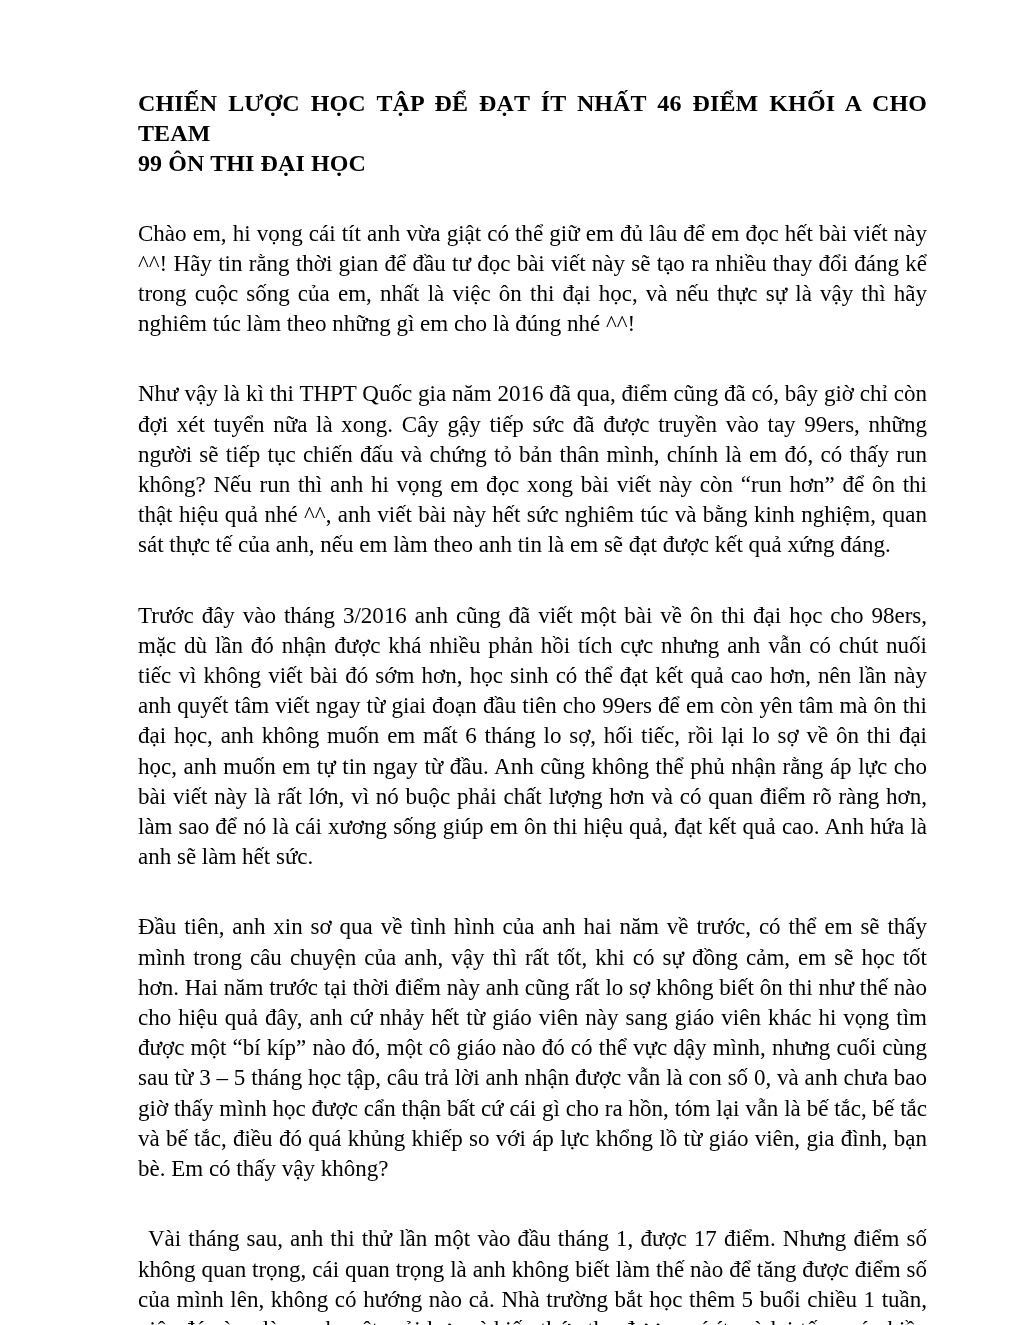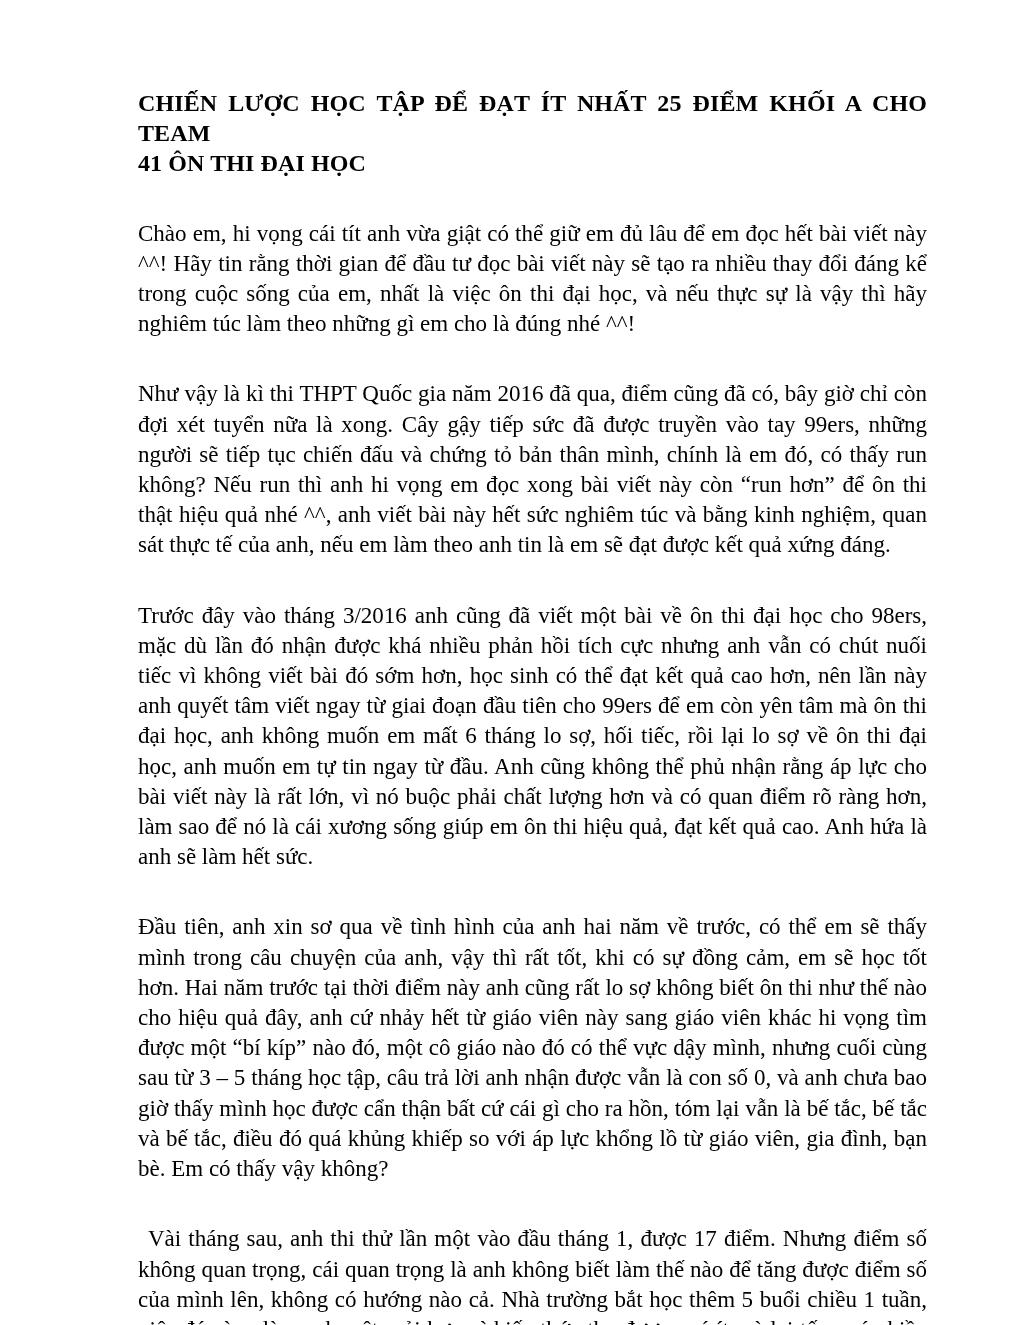--- a/index.html
+++ b/index.html
@@ -49,21 +49,21 @@
   }
   .para-indent {
     text-indent: 10px;
   }
 </style>
 </head>
 <body>
 
 <div class="page">
   <div class="text-block">
-    <div class="title-line title-line-1">CHIẾN LƯỢC HỌC TẬP ĐỂ ĐẠT ÍT NHẤT 25 ĐIỂM KHỐI A CHO TEAM</div>
-    <div class="title-line title-line-2">41 ÔN THI ĐẠI HỌC</div>
+    <div class="title-line title-line-1">CHIẾN LƯỢC HỌC TẬP ĐỂ ĐẠT ÍT NHẤT 46 ĐIỂM KHỐI A CHO TEAM</div>
+    <div class="title-line title-line-2">99 ÔN THI ĐẠI HỌC</div>
     <div class="para">Chào em, hi vọng cái tít anh vừa giật có thể giữ em đủ lâu để em đọc hết bài viết này ^^! Hãy tin rằng thời gian để đầu tư đọc bài viết này sẽ tạo ra nhiều thay đổi đáng kể trong cuộc sống của em, nhất là việc ôn thi đại học, và nếu thực sự là vậy thì hãy nghiêm túc làm theo những gì em cho là đúng nhé ^^!</div>
     <div class="para">Như vậy là kì thi THPT Quốc gia năm 2016 đã qua, điểm cũng đã có, bây giờ chỉ còn đợi xét tuyển nữa là xong. Cây gậy tiếp sức đã được truyền vào tay 99ers, những người sẽ tiếp tục chiến đấu và chứng tỏ bản thân mình, chính là em đó, có thấy run không? Nếu run thì anh hi vọng em đọc xong bài viết này còn “run hơn” để ôn thi thật hiệu quả nhé ^^, anh viết bài này hết sức nghiêm túc và bằng kinh nghiệm, quan sát thực tế của anh, nếu em làm theo anh tin là em sẽ đạt được kết quả xứng đáng.</div>
     <div class="para">Trước đây vào tháng 3/2016 anh cũng đã viết một bài về ôn thi đại học cho 98ers, mặc dù lần đó nhận được khá nhiều phản hồi tích cực nhưng anh vẫn có chút nuối tiếc vì không viết bài đó sớm hơn, học sinh có thể đạt kết quả cao hơn, nên lần này anh quyết tâm viết ngay từ giai đoạn đầu tiên cho 99ers để em còn yên tâm mà ôn thi đại học, anh không muốn em mất 6 tháng lo sợ, hối tiếc, rồi lại lo sợ về ôn thi đại học, anh muốn em tự tin ngay từ đầu. Anh cũng không thể phủ nhận rằng áp lực cho bài viết này là rất lớn, vì nó buộc phải chất lượng hơn và có quan điểm rõ ràng hơn, làm sao để nó là cái xương sống giúp em ôn thi hiệu quả, đạt kết quả cao. Anh hứa là anh sẽ làm hết sức.</div>
     <div class="para">Đầu tiên, anh xin sơ qua về tình hình của anh hai năm về trước, có thể em sẽ thấy mình trong câu chuyện của anh, vậy thì rất tốt, khi có sự đồng cảm, em sẽ học tốt hơn. Hai năm trước tại thời điểm này anh cũng rất lo sợ không biết ôn thi như thế nào cho hiệu quả đây, anh cứ nhảy hết từ giáo viên này sang giáo viên khác hi vọng tìm được một “bí kíp” nào đó, một cô giáo nào đó có thể vực dậy mình, nhưng cuối cùng sau từ 3 – 5 tháng học tập, câu trả lời anh nhận được vẫn là con số 0, và anh chưa bao giờ thấy mình học được cẩn thận bất cứ cái gì cho ra hồn, tóm lại vẫn là bế tắc, bế tắc và bế tắc, điều đó quá khủng khiếp so với áp lực khổng lồ từ giáo viên, gia đình, bạn bè. Em có thấy vậy không?</div>
     <div class="para para-indent">Vài tháng sau, anh thi thử lần một vào đầu tháng 1, được 17 điểm. Nhưng điểm số không quan trọng, cái quan trọng là anh không biết làm thế nào để tăng được điểm số của mình lên, không có hướng nào cả. Nhà trường bắt học thêm 5 buổi chiều 1 tuần, việc đó càng làm anh mệt mỏi hơn vì kiến thức thu được quá ít mà lại tốn quá nhiều thời gian. Anh cảm thấy hầu hết các buổi học thêm anh đi học, đều không giúp anh tăng điểm của mình, không hiệu quả, chán nản, thất vọng, mệt mỏi, đó</div>
   </div>
 </div>
 
 </body></html>

